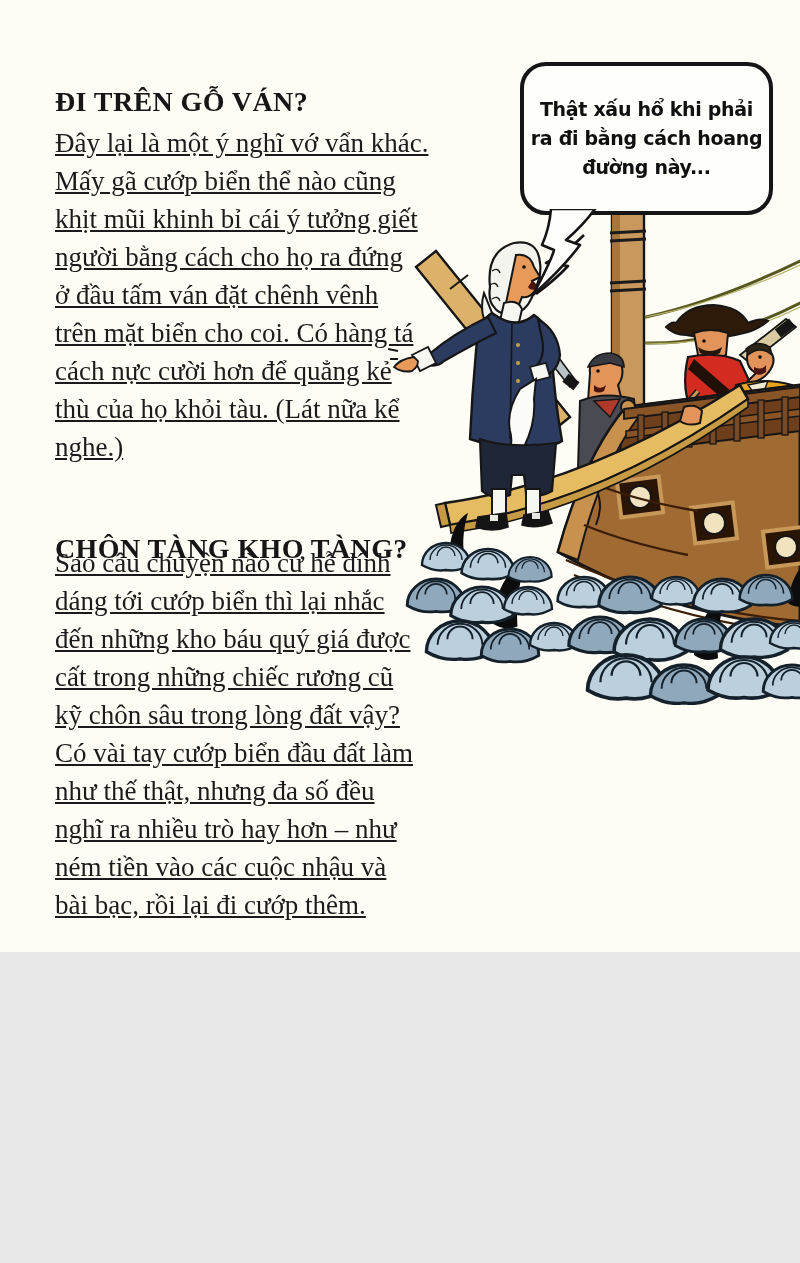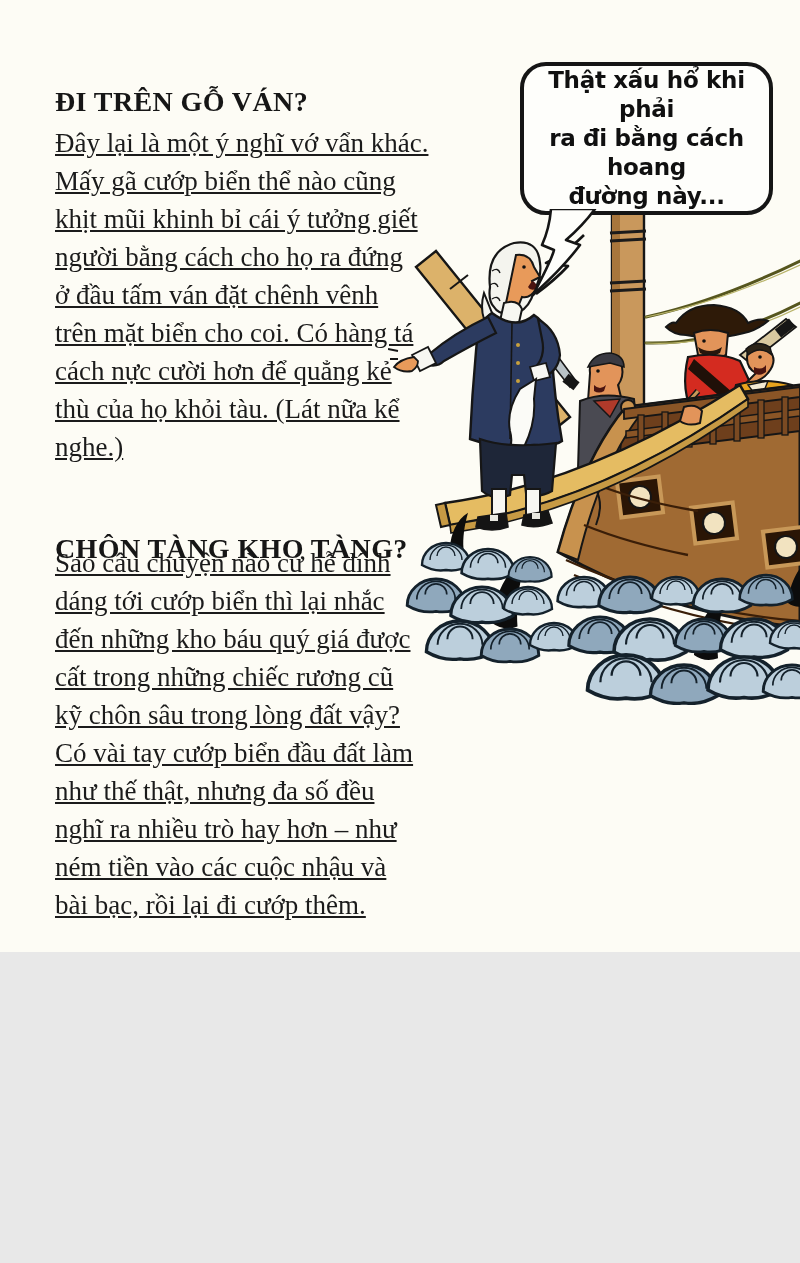--- a/index.html
+++ b/index.html
@@ -4,21 +4,21 @@
 <style>
   html,body{margin:0;padding:0;background:#e8e8e8;}
   .page{position:relative;width:800px;height:952px;background:#fdfcf5;overflow:hidden;
         font-family:"Liberation Serif",serif;}
   .abs{position:absolute;}
   .heading{font-size:28px;font-weight:600;letter-spacing:.4px;color:#161616;white-space:nowrap;}
   .body-text{font-size:27px;line-height:38px;color:#1b1b1b;white-space:pre-line;width:420px;text-decoration:underline;}
   .bubble{left:520px;top:62px;width:253px;height:153px;box-sizing:border-box;
           border:4px solid #151515;border-radius:26px;background:#fefefb;z-index:5;
           display:flex;align-items:center;justify-content:center;text-align:center;}
-  .bubble-text{font-family:"DejaVu Sans",sans-serif;font-size:23px;line-height:29px;
+  .bubble-text{font-family:"DejaVu Sans",sans-serif;font-size:19px;line-height:29px;
           font-weight:600;color:#101010;white-space:pre-line;letter-spacing:-0.3px;}
   .tail-svg{left:521px;top:209px;z-index:6;}
   .ship-svg{left:388px;top:55px;z-index:2;}
   .beach-svg{left:0px;top:958px;z-index:1;}
   .text-col{z-index:3;}
 </style>
 </head>
 <body>
 
 <div class="page">

